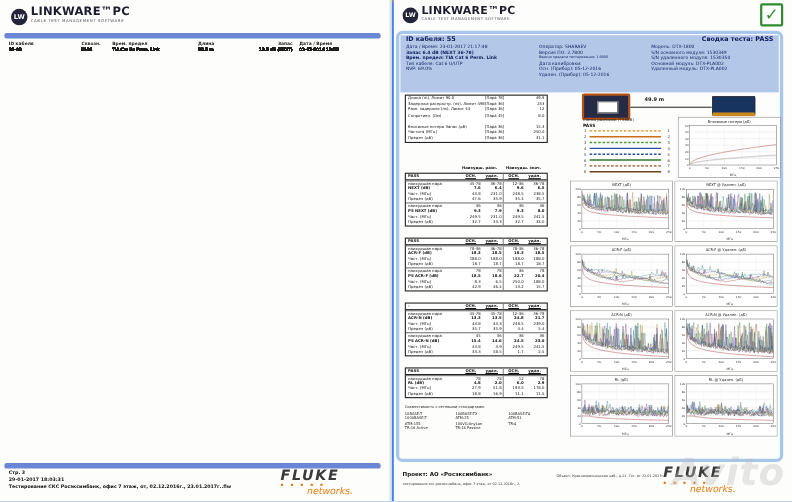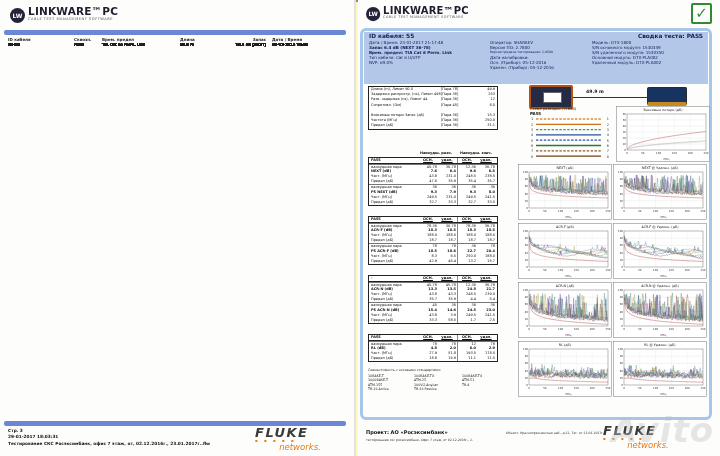--- a/index.html
+++ b/index.html
@@ -1,17 +1,17 @@
 <!DOCTYPE html>
 <html><head>
 <meta charset="utf-8">
 <style>
   html,body{margin:0;padding:0;background:#e9e9e7;}
   *{box-sizing:border-box;font-family:"DejaVu Sans",sans-serif;}
-  #canvas{position:relative;width:720px;height:456px;background:#fef9c3;overflow:hidden;}
+  #canvas{position:relative;width:720px;height:456px;background:#3b82f6;overflow:hidden;}
   #topedge{position:absolute;left:0;top:0;width:720px;height:2px;background:#8a8a8a;}
   .page{position:absolute;top:0;height:456px;background:#fdfdfc;}
   #pageL{left:0;width:356px;border-right:2px solid #e2e2df;}
   #pageR{left:358px;width:362px;}
   
   .lwlogo{position:absolute;display:flex;align-items:flex-start;gap:3px;}
   .lwball{width:15px;height:15px;border-radius:50%;background:#23233a;color:#fff;font-size:6px;font-weight:bold;
           display:flex;align-items:center;justify-content:center;margin-top:2px;}
   .lwtxt{display:flex;flex-direction:column;}
   .lwtitle{font-size:10.5px;font-weight:bold;color:#1d1d30;letter-spacing:.2px;line-height:11px;}

